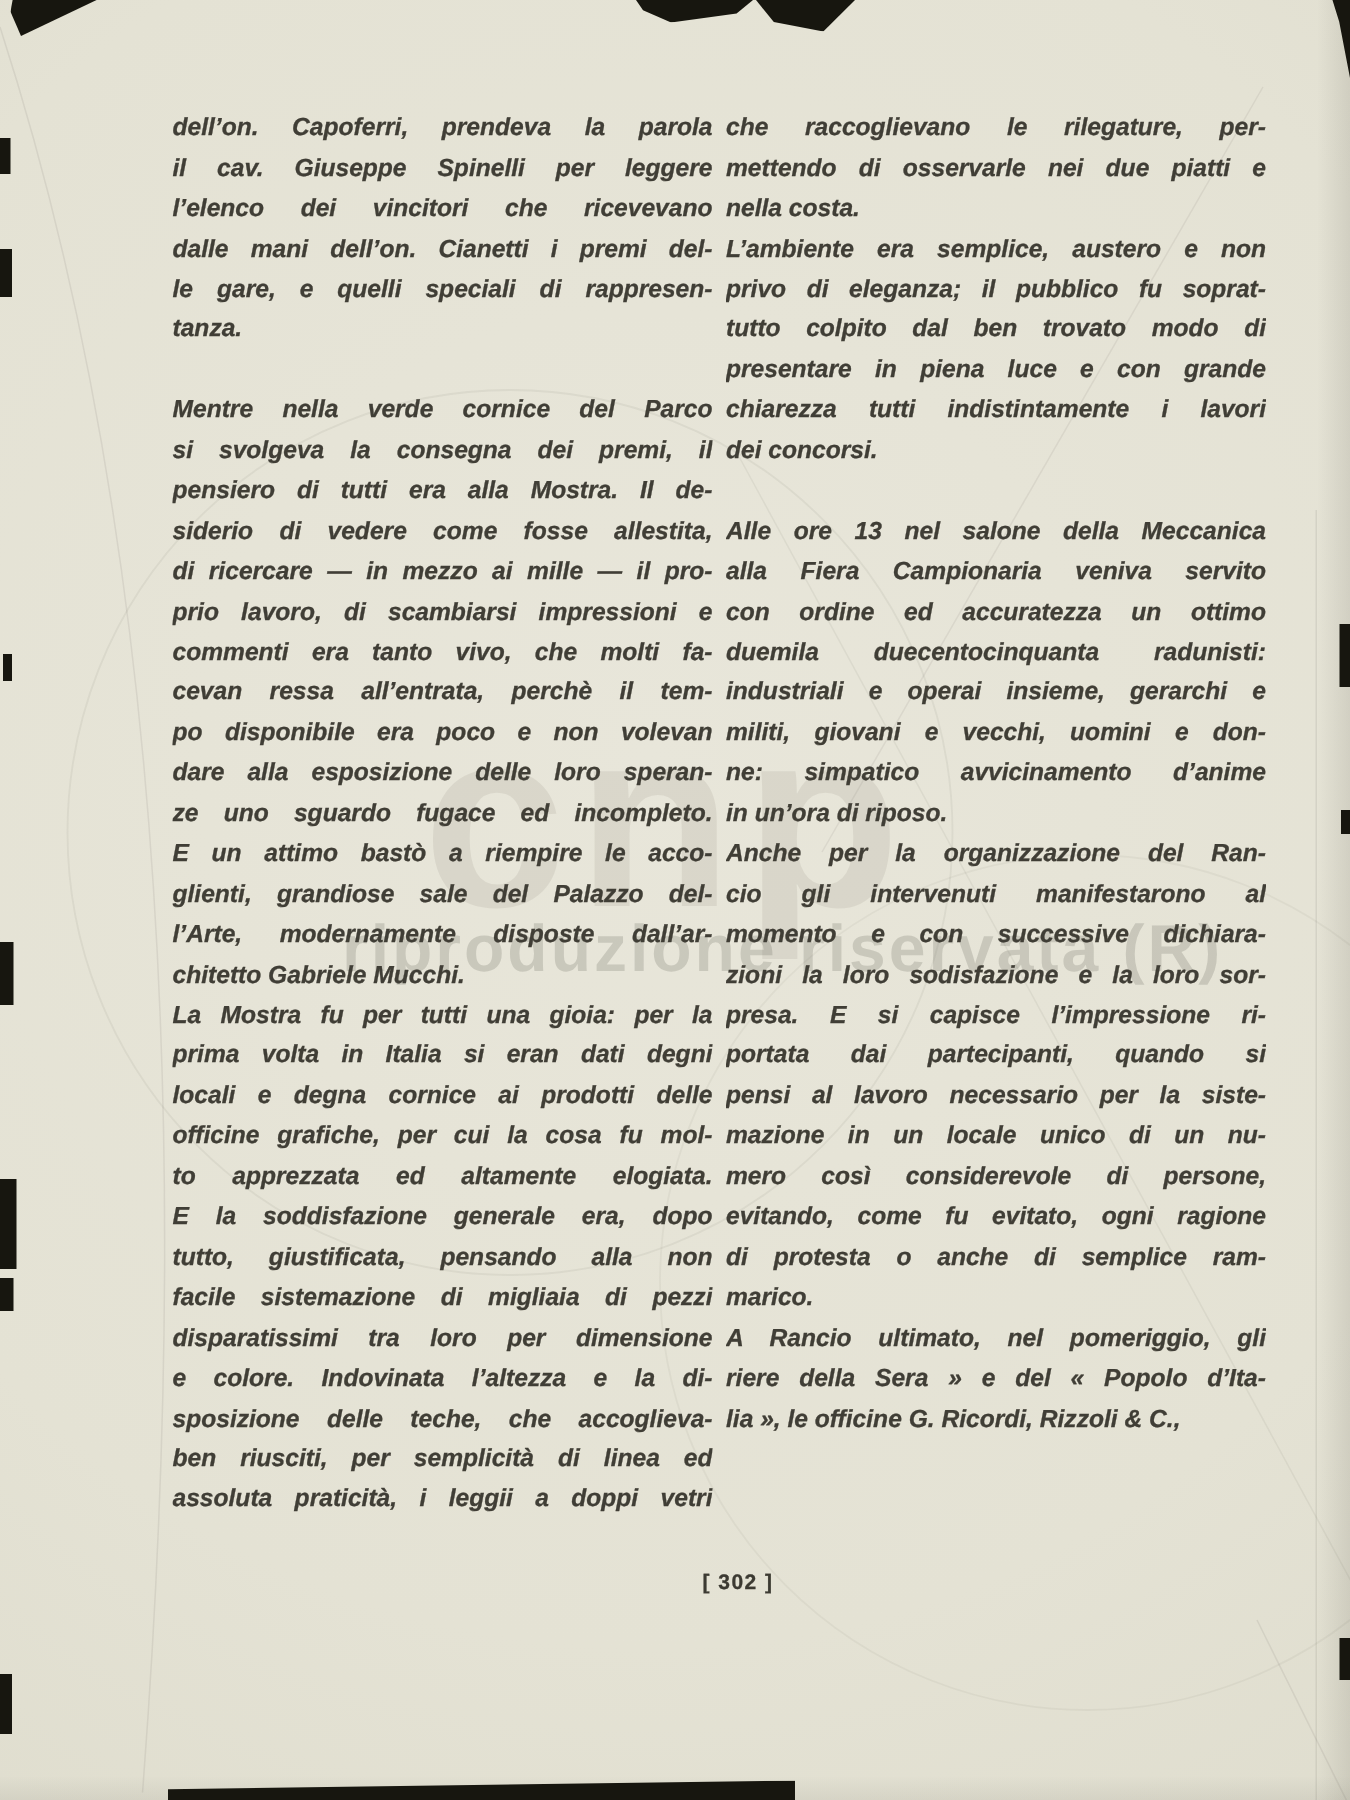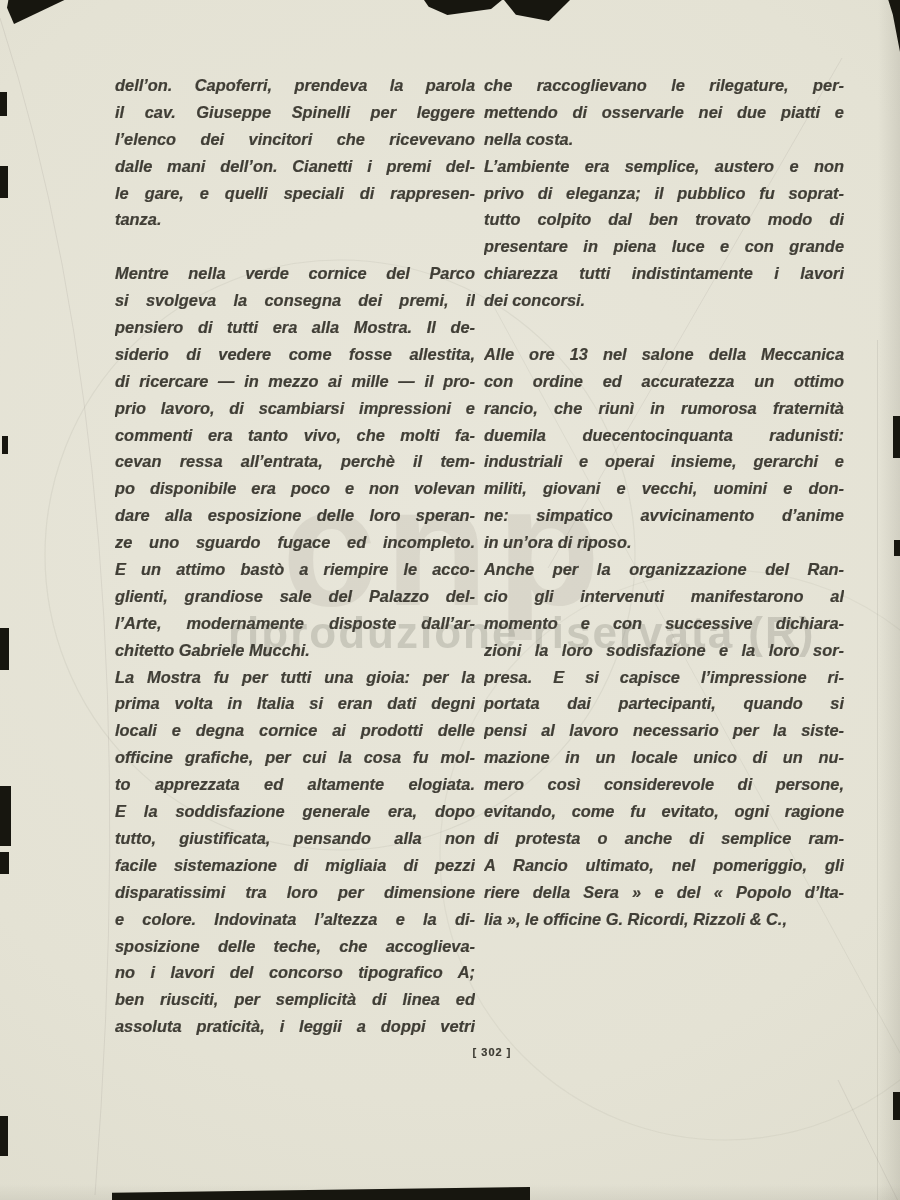--- a/index.html
+++ b/index.html
@@ -14,21 +14,21 @@
   .col{position:absolute;top:72px;width:360px;
        font-size:16.4px;font-weight:700;letter-spacing:0px;font-style:italic;
        -webkit-text-stroke:0.2px currentColor;}
   .col-left{left:115px;}
   .col-right{left:484px;}
   .line{height:26.9px;line-height:26.9px;text-align:justify;text-align-last:justify;overflow:hidden;white-space:nowrap;}
   .line.end{text-align-last:left;}
   .line.blank{height:26.9px;}
   .page-number{
     position:absolute;left:115px;top:1046px;width:754px;text-align:center;
-    font-size:11px;font-weight:700;letter-spacing:1px;color:#3c3a32;
+    font-size:14px;font-weight:700;letter-spacing:1px;color:#3c3a32;
     -webkit-text-stroke:0.2px currentColor;
   }
   
   .wm-logo{
     position:absolute;left:282px;top:448px;
     font-size:170px;font-weight:700;letter-spacing:8px;
     color:rgba(95,92,82,0.10);pointer-events:none;
   }
   .wm-notice{
     position:absolute;left:228px;top:608px;width:700px;
@@ -104,54 +104,54 @@
       <div class="line">prima volta in Italia si eran dati degni</div>
       <div class="line">locali e degna cornice ai prodotti delle</div>
       <div class="line">officine grafiche, per cui la cosa fu mol-</div>
       <div class="line">to apprezzata ed altamente elogiata.</div>
       <div class="line">E la soddisfazione generale era, dopo</div>
       <div class="line">tutto, giustificata, pensando alla non</div>
       <div class="line">facile sistemazione di migliaia di pezzi</div>
       <div class="line">disparatissimi tra loro per dimensione</div>
       <div class="line">e colore. Indovinata l’altezza e la di-</div>
       <div class="line">sposizione delle teche, che accoglieva-</div>
-      <div class="line">no i lavori del concorso tipografico A;</div>
       <div class="line">ben riusciti, per semplicità di linea ed</div>
       <div class="line">assoluta praticità, i leggii a doppi vetri</div>
     </div>
   <div class="col col-right" id="col-right">
       <div class="line">che raccoglievano le rilegature, per-</div>
       <div class="line">mettendo di osservarle nei due piatti e</div>
       <div class="line end">nella costa.</div>
       <div class="line">L’ambiente era semplice, austero e non</div>
       <div class="line">privo di eleganza; il pubblico fu soprat-</div>
       <div class="line">tutto colpito dal ben trovato modo di</div>
       <div class="line">presentare in piena luce e con grande</div>
       <div class="line">chiarezza tutti indistintamente i lavori</div>
       <div class="line end">dei concorsi.</div>
       <div class="line blank"></div>
       <div class="line">Alle ore 13 nel salone della Meccanica</div>
+      <div class="line">alla Fiera Campionaria veniva servito</div>
       <div class="line">con ordine ed accuratezza un ottimo</div>
-      <div class="line">rancio, che riunì in rumorosa fraternità</div>
       <div class="line">duemila duecentocinquanta radunisti:</div>
       <div class="line">industriali e operai insieme, gerarchi e</div>
       <div class="line">militi, giovani e vecchi, uomini e don-</div>
       <div class="line">ne: simpatico avvicinamento d’anime</div>
       <div class="line end">in un’ora di riposo.</div>
       <div class="line">Anche per la organizzazione del Ran-</div>
       <div class="line">cio gli intervenuti manifestarono al</div>
       <div class="line">momento e con successive dichiara-</div>
       <div class="line">zioni la loro sodisfazione e la loro sor-</div>
       <div class="line">presa. E si capisce l’impressione ri-</div>
       <div class="line">portata dai partecipanti, quando si</div>
       <div class="line">pensi al lavoro necessario per la siste-</div>
       <div class="line">mazione in un locale unico di un nu-</div>
       <div class="line">mero così considerevole di persone,</div>
       <div class="line">evitando, come fu evitato, ogni ragione</div>
       <div class="line">di protesta o anche di semplice ram-</div>
+      <div class="line end">marico.</div>
       <div class="line">A Rancio ultimato, nel pomeriggio, gli</div>
       <div class="line">riere della Sera » e del « Popolo d’Ita-</div>
       <div class="line end">lia », le officine G. Ricordi, Rizzoli &amp; C.,</div>
     </div>
 
   <div class="page-number">[ 302 ]</div>
 
   <div class="edge-shade-right"></div>
   <div class="edge-shade-bottom"></div>
   <div class="crease"></div>

